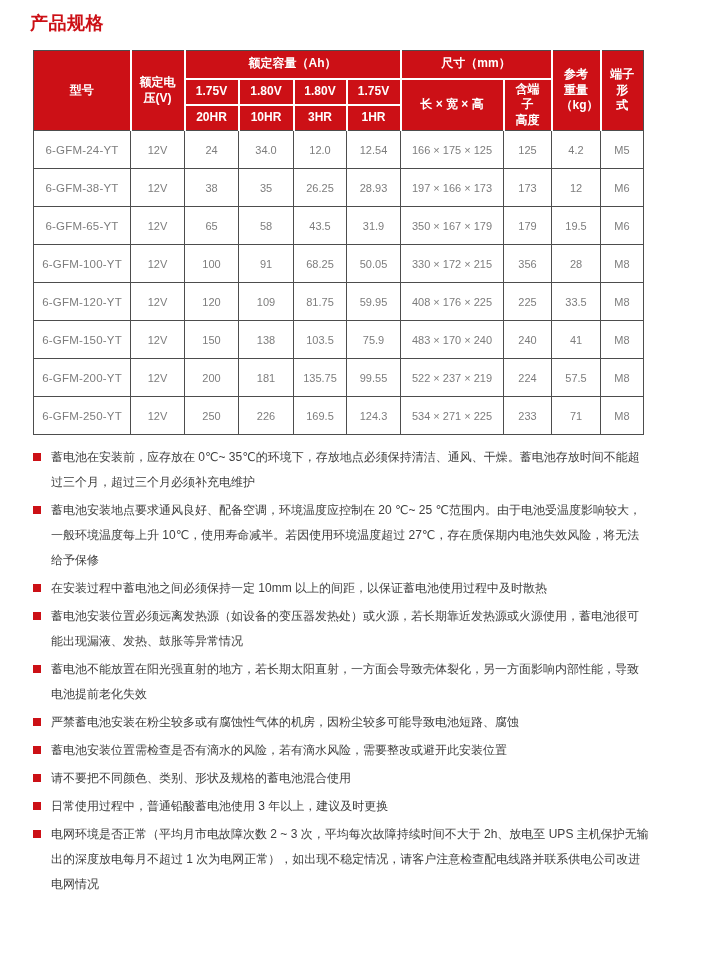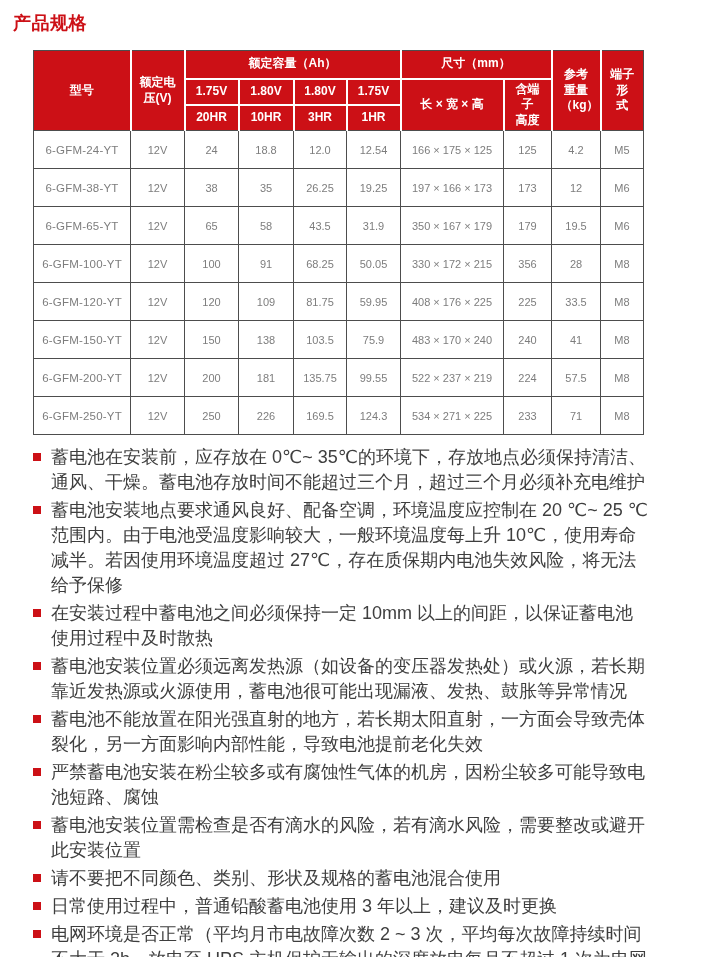--- a/index.html
+++ b/index.html
@@ -10,21 +10,21 @@
     background: #ffffff;
     font-family: "Liberation Sans", "DejaVu Sans", sans-serif;
     overflow: hidden;
   }
   .page { width: 703px; height: 957px; background: #fff; }
 
   .section-title {
     color: #cc1016;
     font-size: 18px;
     font-weight: bold;
-    margin: 12px 0 0 13px;
+    margin: 12px 0 0 30px;
     line-height: 22px;
     letter-spacing: 0.5px;
   }
 
   table.spec {
     margin: 16px 0 0 33px;
     width: 610px;
     border-collapse: collapse;
     table-layout: fixed;
     border: 1px solid #4d4d4d;
@@ -63,21 +63,21 @@
 
   ul.notes {
     list-style: none;
     margin: 10px 0 0 33px;
     padding: 0;
     width: 616px;
   }
   ul.notes li {
     position: relative;
     padding-left: 18px;
-    font-size: 18px;
+    font-size: 12px;
     line-height: 25px;
     color: #3e3e3e;
     margin-bottom: 3px;
   }
   ul.notes li .bullet {
     position: absolute;
     left: 0;
     top: 8px;
     width: 8px;
     height: 8px;
@@ -131,35 +131,35 @@
         <th class="hb">10HR</th>
         <th class="hb">3HR</th>
         <th class="hb">1HR</th>
       </tr>
     </thead>
     <tbody id="spec-tbody">
         <tr>
           <td class="model-cell">6-GFM-24-YT</td>
           <td>12V</td>
           <td>24</td>
-          <td>18.8</td>
+          <td>34.0</td>
           <td>12.0</td>
           <td>12.54</td>
           <td>166 × 175 × 125</td>
           <td>125</td>
           <td>4.2</td>
           <td>M5</td>
         </tr>
         <tr>
           <td class="model-cell">6-GFM-38-YT</td>
           <td>12V</td>
           <td>38</td>
           <td>35</td>
           <td>26.25</td>
-          <td>19.25</td>
+          <td>28.93</td>
           <td>197 × 166 × 173</td>
           <td>173</td>
           <td>12</td>
           <td>M6</td>
         </tr>
         <tr>
           <td class="model-cell">6-GFM-65-YT</td>
           <td>12V</td>
           <td>65</td>
           <td>58</td>

